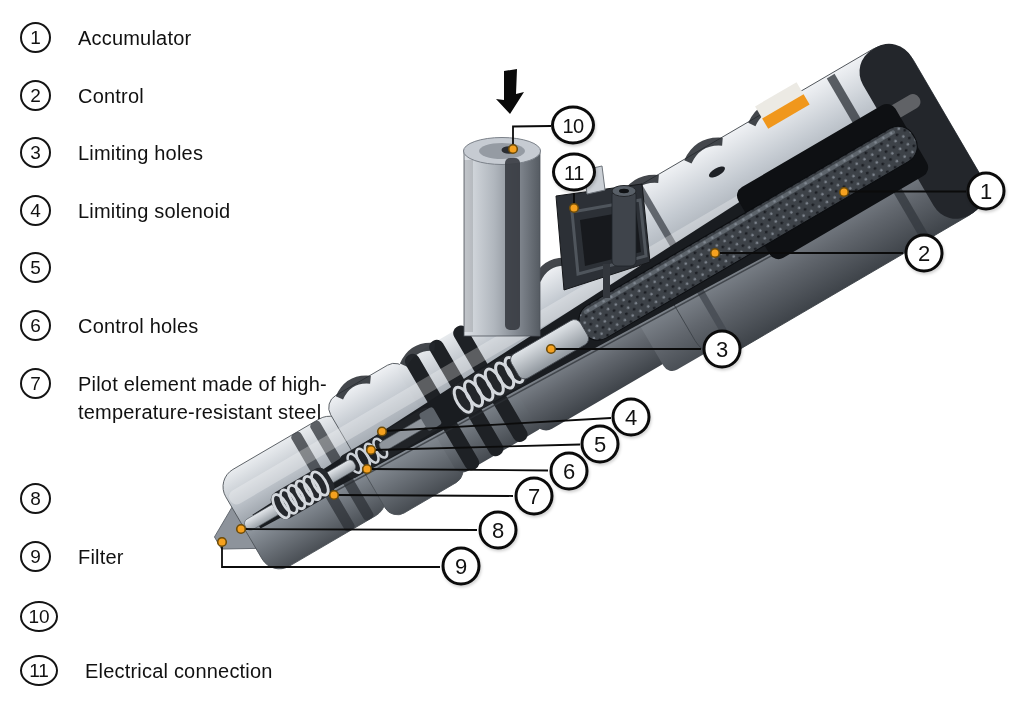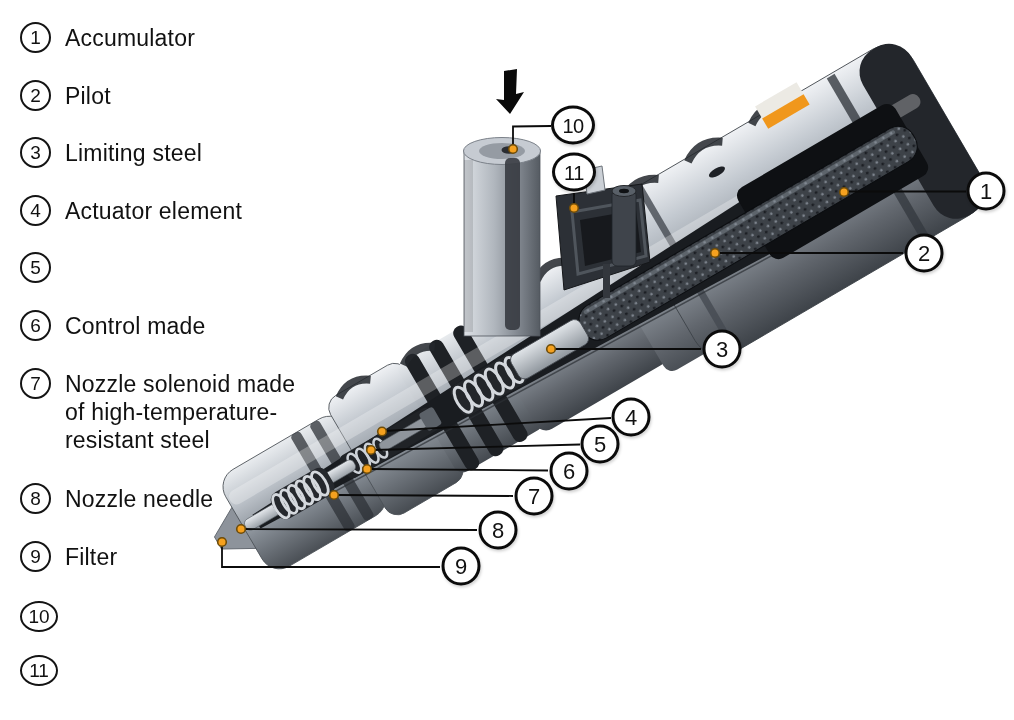--- a/index.html
+++ b/index.html
@@ -20,22 +20,22 @@
   }
   .badge{
     flex:none;width:31px;height:31px;box-sizing:border-box;
     border:2.5px solid #141414;border-radius:50%;
     background:#fff;
     display:flex;align-items:center;justify-content:center;
     font-size:19px;line-height:1;color:#111;
   }
   .badge.wide{width:38px;}
   .legend-label{
-    font-size:23px;line-height:28px;padding-top:2px;
-    white-space:nowrap;letter-spacing:.2px;
+    font-size:20px;line-height:28px;padding-top:2px;
+    white-space:nowrap;letter-spacing:.2px;margin-left:13px;
   }
   .legend-label.wrap{white-space:normal;max-width:254px;}
 
   
   .callout{
     position:absolute;box-sizing:border-box;
     width:39px;height:39px;border:3px solid #0b0b0b;border-radius:50%;
     background:#fff;
     display:flex;align-items:center;justify-content:center;
     font-size:22px;line-height:1;color:#111;
@@ -257,50 +257,50 @@
   <div class="callout wide" style="left:573px;top:125px">10</div>
   <div class="callout wide" style="left:574px;top:172px">11</div>
 
   <div>
     <div class="legend-row" style="top:22px">
       <span class="badge">1</span>
       <span class="legend-label">Accumulator</span>
     </div>
     <div class="legend-row" style="top:80px">
       <span class="badge">2</span>
-      <span class="legend-label">Pilot</span>
+      <span class="legend-label">Control</span>
     </div>
     <div class="legend-row" style="top:137px">
       <span class="badge">3</span>
-      <span class="legend-label">Limiting steel</span>
+      <span class="legend-label">Limiting holes</span>
     </div>
     <div class="legend-row" style="top:195px">
       <span class="badge">4</span>
-      <span class="legend-label">Actuator element</span>
+      <span class="legend-label">Limiting solenoid</span>
     </div>
     <div class="legend-row" style="top:252px">
       <span class="badge">5</span>
     </div>
     <div class="legend-row" style="top:310px">
       <span class="badge">6</span>
-      <span class="legend-label">Control made</span>
+      <span class="legend-label">Control holes</span>
     </div>
     <div class="legend-row" style="top:368px">
       <span class="badge">7</span>
-      <span class="legend-label wrap">Nozzle solenoid made of high-temperature-resistant steel</span>
+      <span class="legend-label wrap">Pilot element made of high-temperature-resistant steel</span>
     </div>
     <div class="legend-row" style="top:483px">
       <span class="badge">8</span>
-      <span class="legend-label">Nozzle needle</span>
     </div>
     <div class="legend-row" style="top:541px">
       <span class="badge">9</span>
       <span class="legend-label">Filter</span>
     </div>
     <div class="legend-row" style="top:601px">
       <span class="badge wide">10</span>
     </div>
     <div class="legend-row" style="top:655px">
       <span class="badge wide">11</span>
+      <span class="legend-label">Electrical connection</span>
     </div>
   </div>
 
 </div>
 
 </body></html>

